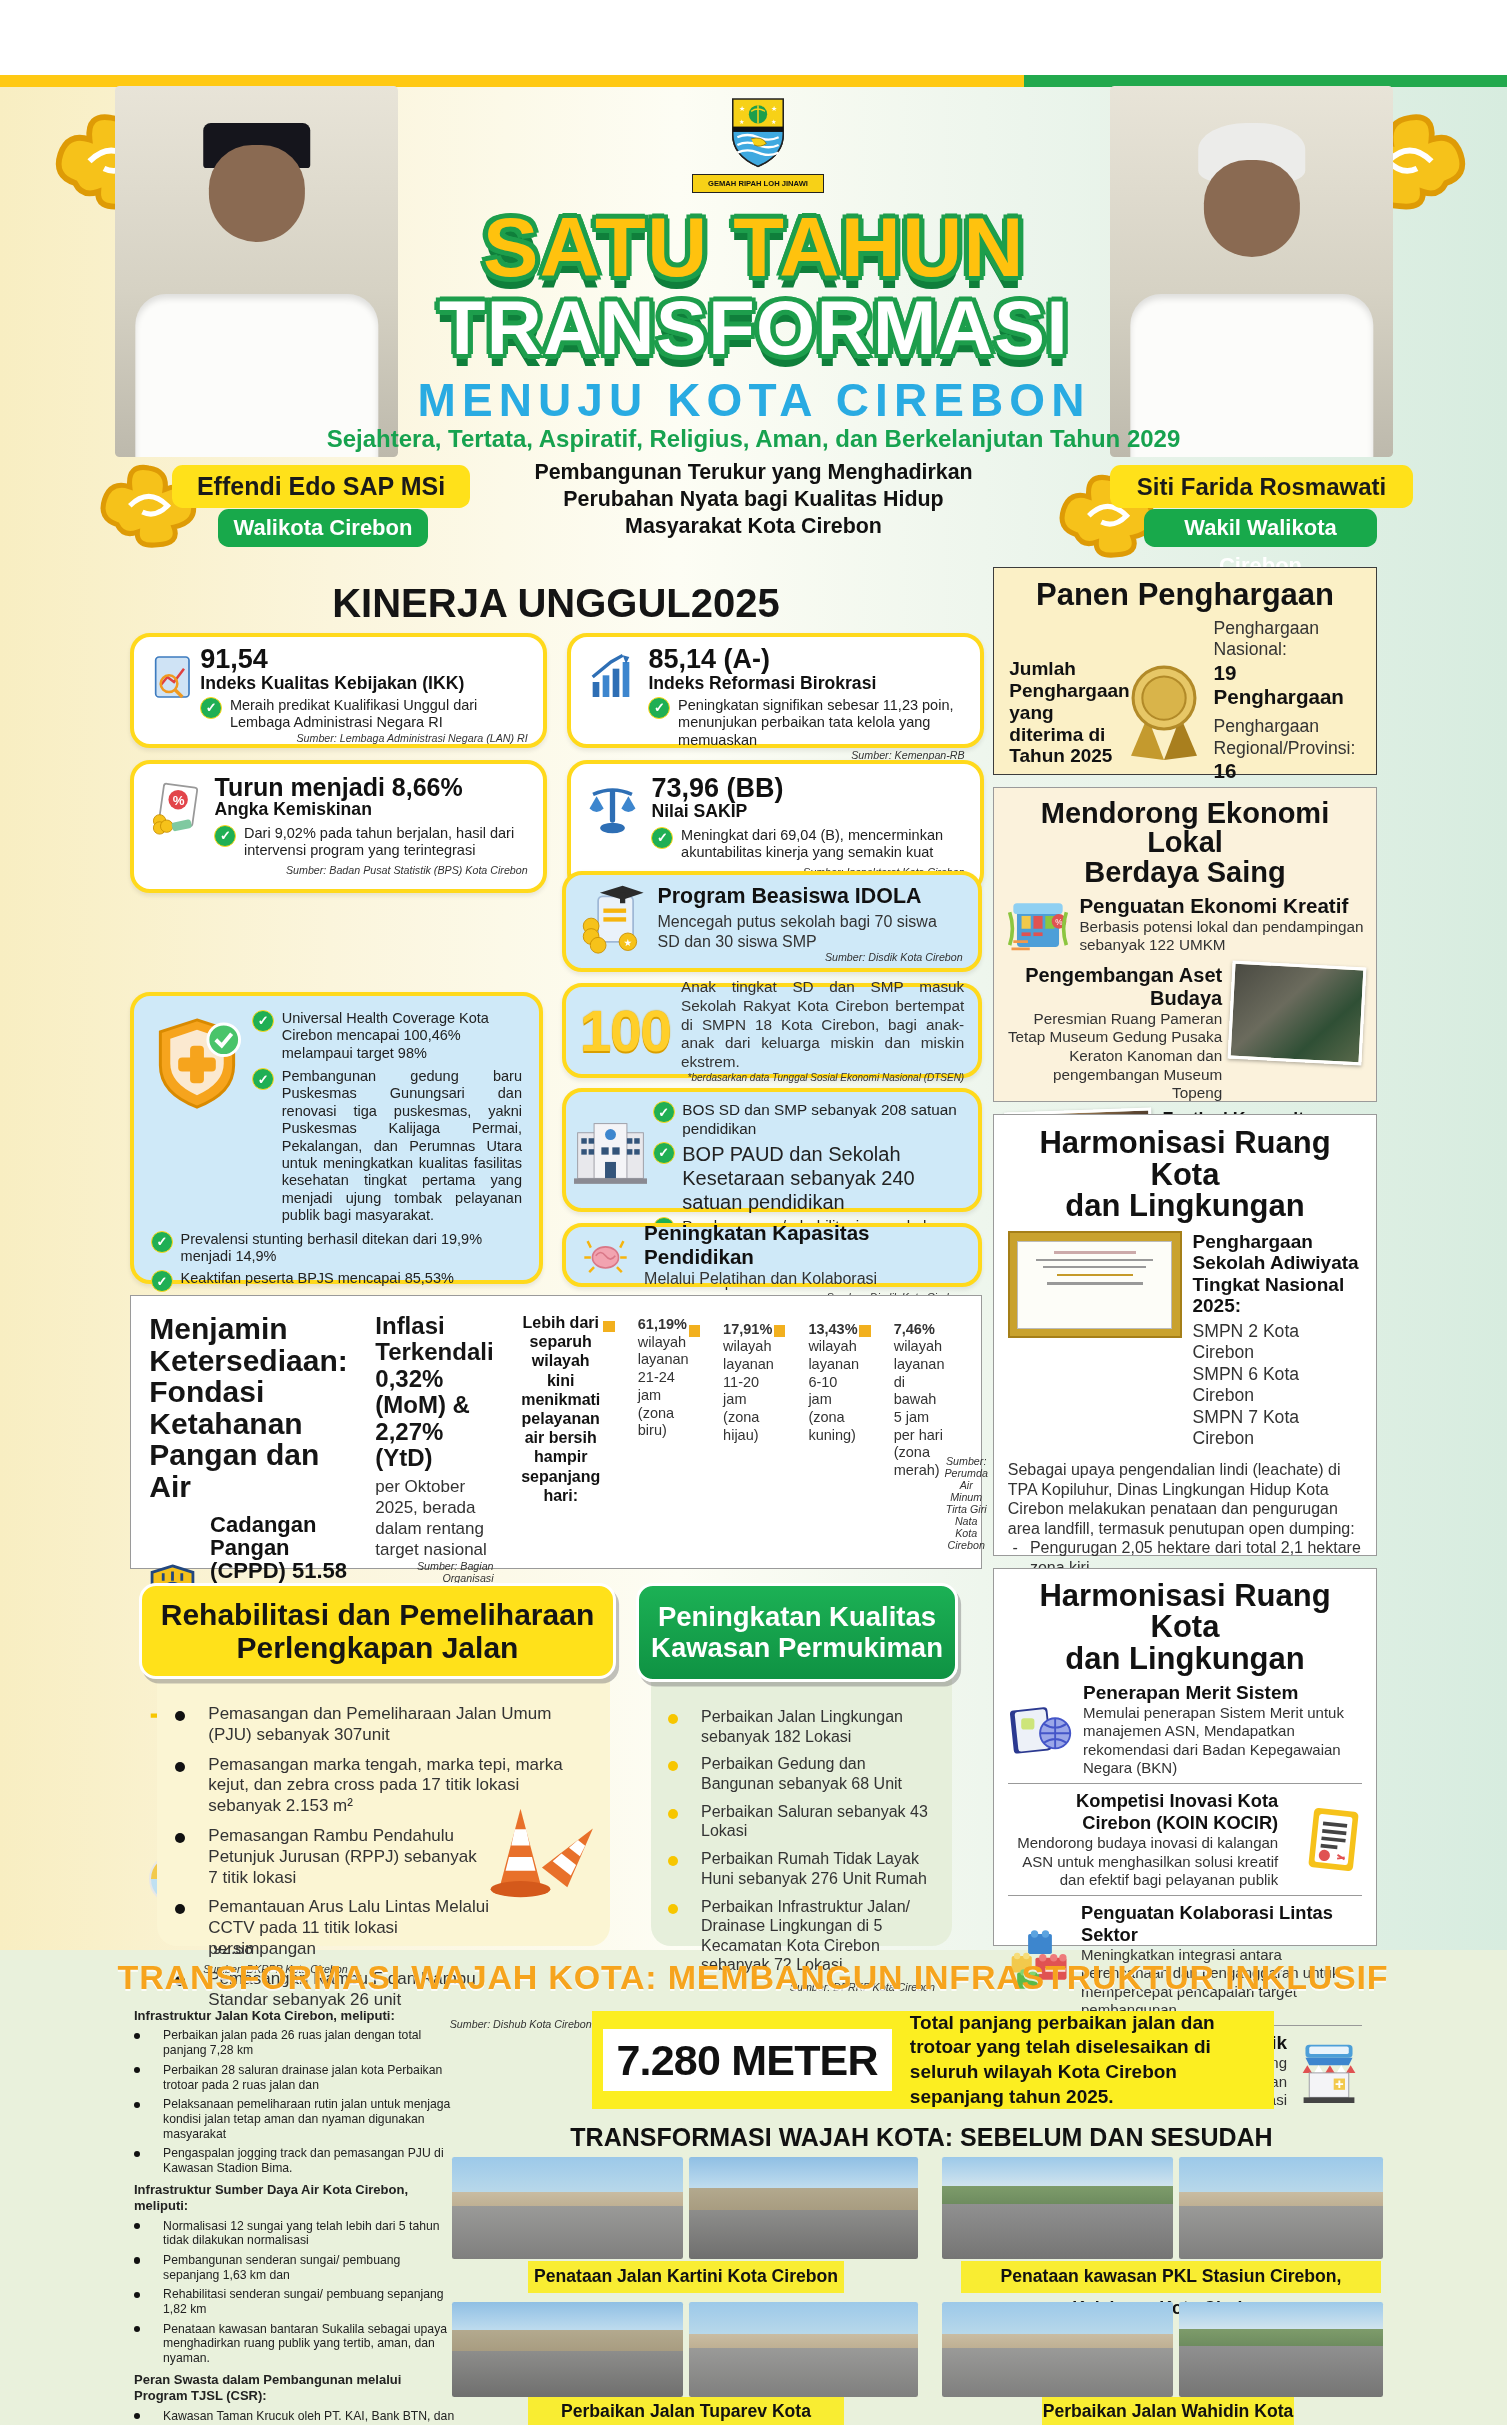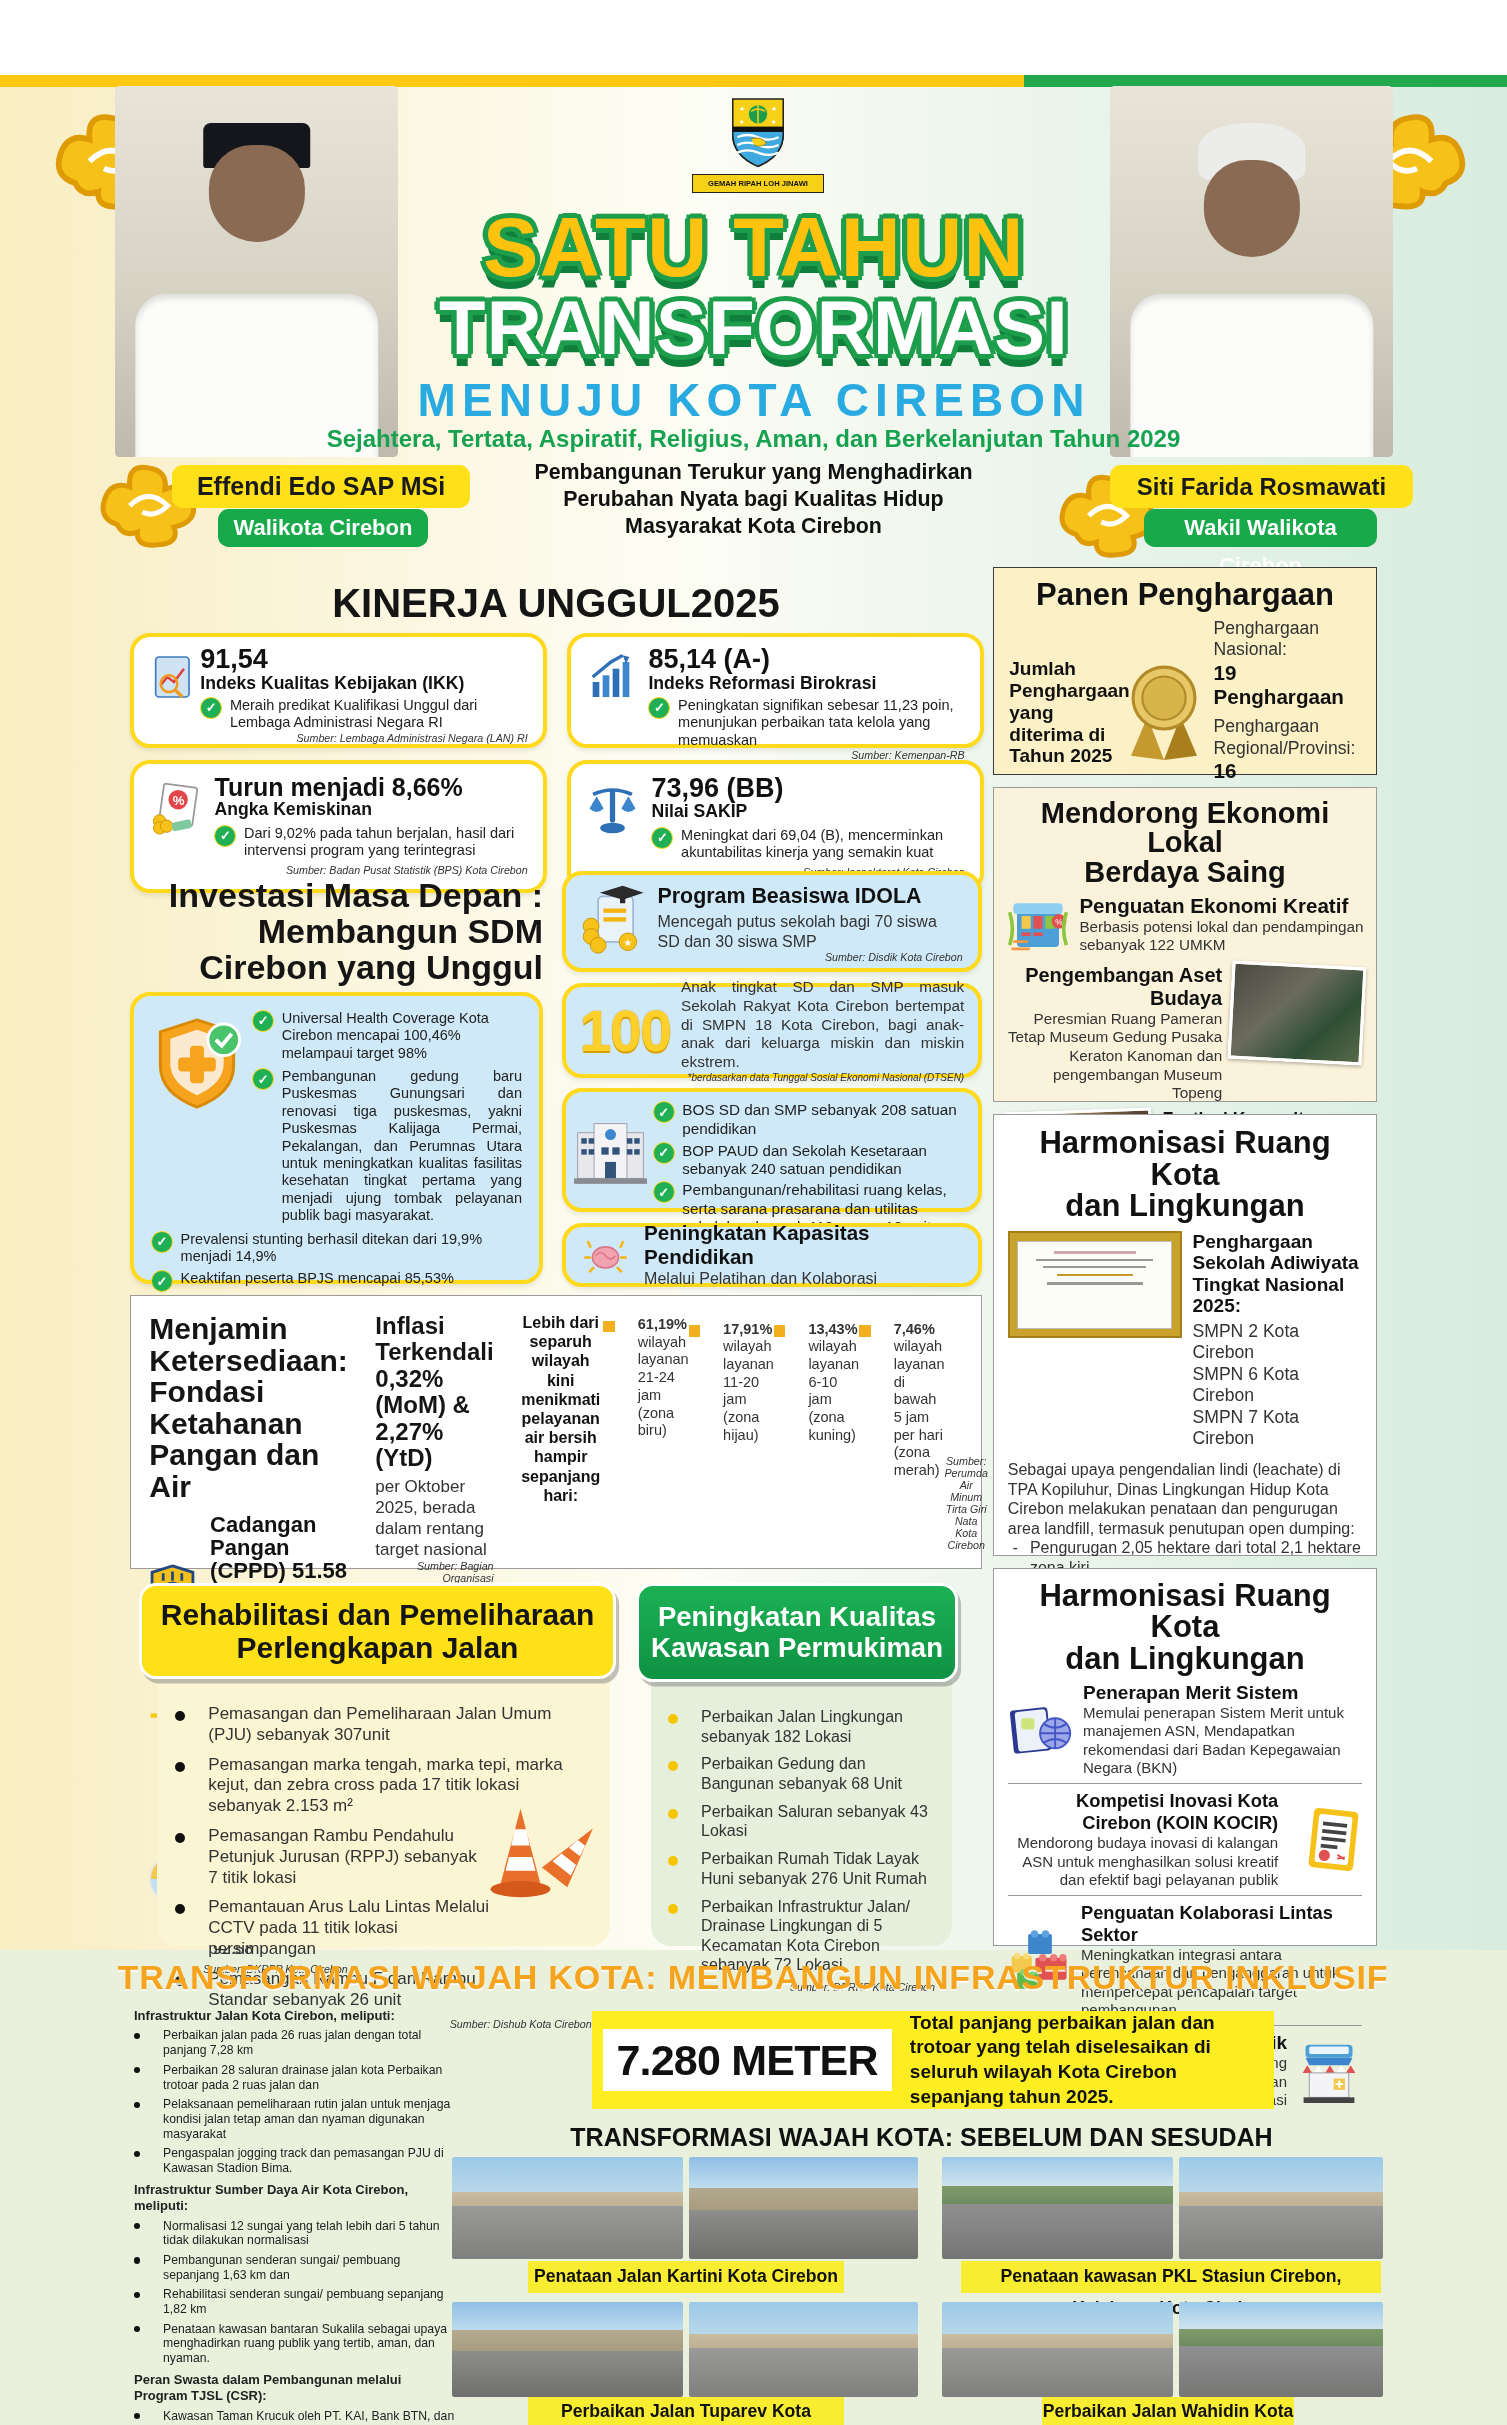--- a/index.html
+++ b/index.html
@@ -209,25 +209,20 @@
         <div class="kl">Nilai SAKIP</div>
         <div style="display:flex;gap:7.6px;margin-top:6.1px">
             <span class="chk">✓</span>
           <span class="kd">Meningkat dari 69,04 (B), mencerminkan akuntabilitas kinerja yang semakin kuat</span>
           </div>
         <div class="src" style="margin-top:4.6px">Sumber: Inspektorat Kota Cirebon</div>
       </div>
     </div>
   </div>
 
-  <div class="abs sec-title" style="left:130px;top:877px;width:413px;text-align:right;font-size:34px;line-height:1.06">
-    <div>Investasi Masa Depan :</div>
-    <div>Membangun SDM</div>
-    <div>Cirebon yang Unggul</div>
-  </div>
 
   <div class="abs card-b" style="left:130px;top:992px;width:413px;height:292px;padding:13.8px 17px;box-sizing:border-box">
     <svg width="92" height="99" viewBox="0 0 90 100" style="float:left;margin:4.6px 9.2px 3.1px 0">
       <path d="M45 6 L82 18 V52 Q82 80 45 94 Q8 80 8 52 V18 Z" fill="#F6A41D" stroke="#D98A00" stroke-width="3"></path>
       <path d="M45 16 L72 25 V50 Q72 70 45 82 Q18 70 18 50 V25 Z" fill="#FBE9D0"></path>
       <rect x="38" y="32" width="14" height="38" rx="4" fill="#F6A41D"></rect>
         <rect x="26" y="44" width="38" height="14" rx="4" fill="#F6A41D"></rect>
       <circle cx="72" cy="26" r="16" fill="#49C46A" stroke="#fff" stroke-width="3"></circle>
       <path d="M64 26 l6 6 10 -12" stroke="#fff" stroke-width="4" fill="none"></path>
     </svg>
@@ -302,21 +297,21 @@
       <rect x="34" y="62" width="12" height="18" fill="#33547a"></rect>
         <rect x="0" y="80" width="80" height="6" fill="#8a8a92"></rect>
     </svg>
     <div style="flex:1">
       <div style="display:flex;gap:7.6px;margin-bottom:3.8px">
           <span class="chk">✓</span>
         <span class="kd" style="font-size:15.3px">BOS SD dan SMP sebanyak 208 satuan pendidikan</span>
         </div>
       <div style="display:flex;gap:7.6px;margin-bottom:3.8px">
           <span class="chk">✓</span>
-        <span class="kd" style="font-size:15px">BOP PAUD dan Sekolah Kesetaraan sebanyak 240 satuan pendidikan</span>
+        <span class="kd" style="font-size:20px">BOP PAUD dan Sekolah Kesetaraan sebanyak 240 satuan pendidikan</span>
         </div>
       <div style="display:flex;gap:7.6px">
           <span class="chk">✓</span>
         <span class="kd" style="font-size:15.3px">Pembangunan/rehabilitasi ruang kelas, serta sarana prasarana dan utilitas sekolah sebanyak 113 ruang, 18 unit, dan 2 paket</span>
         </div>
       <div class="src">Sumber: Disdik Kota Cirebon</div>
     </div>
   </div>
 
   <div class="abs card-b" style="left:562px;top:1223px;width:420px;height:64px;padding:7.6px 15.3px;box-sizing:border-box;display:flex;gap:13.8px;align-items:center">

